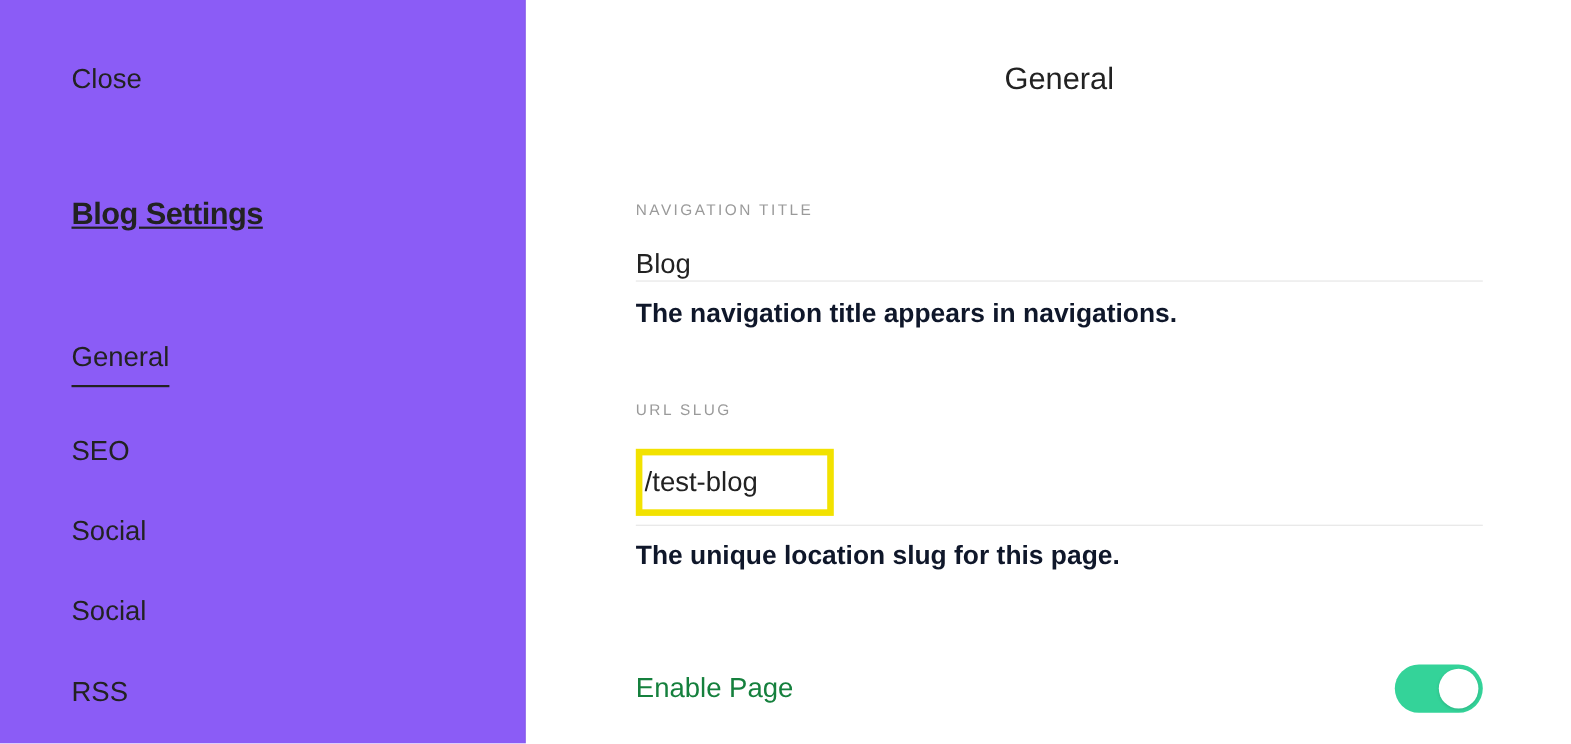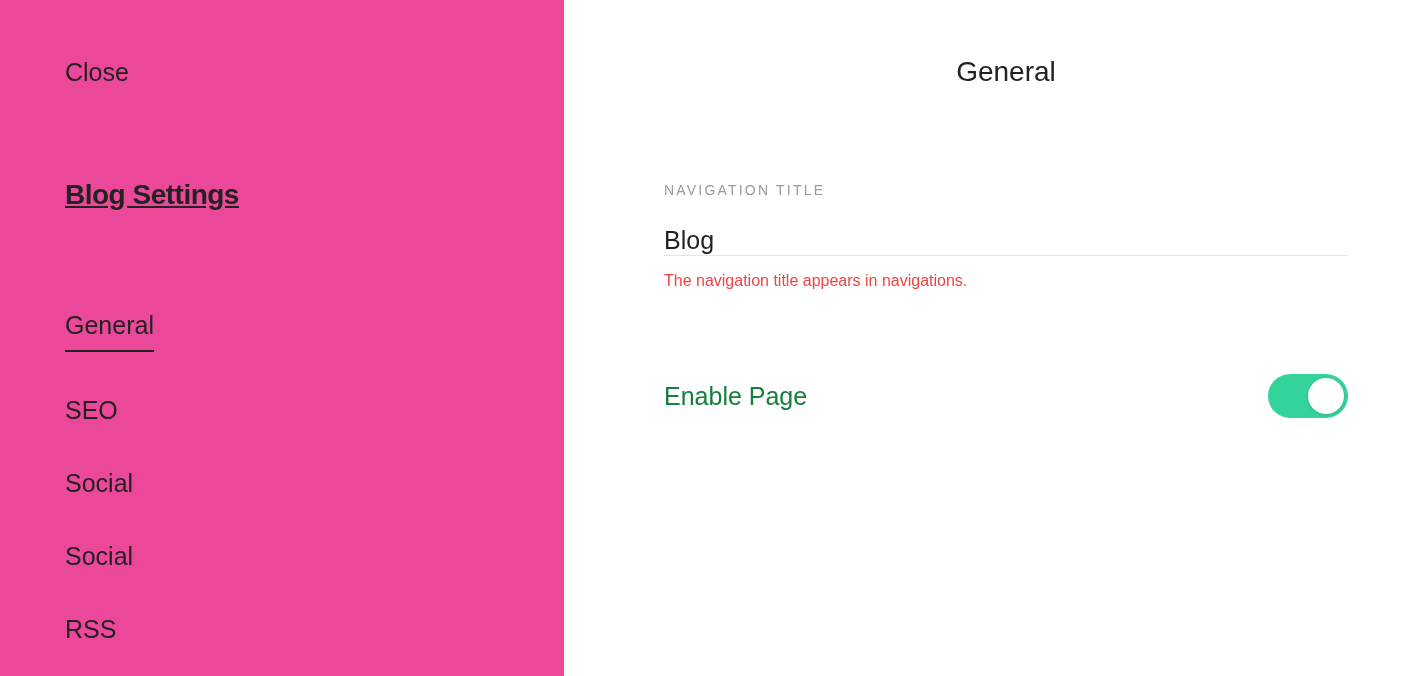--- a/index.html
+++ b/index.html
@@ -9,23 +9,23 @@
     }
     body {
       font-family: -apple-system, BlinkMacSystemFont, "Segoe UI", Helvetica, Arial, sans-serif;
       width: 1428px;
       height: 676px;
       display: flex;
       overflow: hidden;
       background: #ffffff;
     }
     .sidebar {
-      width: 564px;
+      width: 478px;
       height: 100%;
-      background: #ec4899;
+      background: #8b5cf6;
       padding: 58px 65px 0 65px;
       border-right: 1px solid rgba(0,0,0,0.05);
     }
     .close-btn {
       font-size: 25px;
       color: #222;
       font-weight: 500;
       cursor: pointer;
       margin-bottom: 92px;
       display: inline-block;
@@ -95,23 +95,23 @@
       display: inline-block;
       border: 6px solid #f2e200;
       padding: 10px 4px 10px 2px;
       margin-bottom: 6px;
     }
     .highlight-box .field-input {
       width: auto;
       min-width: 130px;
     }
     .field-help {
-      font-size: 16px;
-      color: #ef4444;
-      font-weight: 400;
+      font-size: 24px;
+      color: #0f172a;
+      font-weight: 700;
     }
     .url-slug-group .divider-line {
       border-bottom: 1px solid #e4e4e4;
       margin-bottom: 14px;
       margin-top: 2px;
     }
     .toggle-row {
       display: flex;
       justify-content: space-between;
       align-items: center;
@@ -161,20 +161,28 @@
   <div class="main-header">General</div>
 
   <div class="field-group">
     <div class="field-label">NAVIGATION TITLE</div>
     <div class="field-input-wrap">
       <input class="field-input" type="text" value="Blog" style="">
     </div>
     <div class="field-help">The navigation title appears in navigations.</div>
   </div>
 
+  <div class="field-group url-slug-group">
+    <div class="field-label">URL SLUG</div>
+    <div class="highlight-box">
+      <input class="field-input" type="text" size="9" value="/test-blog" style="">
+    </div>
+    <div class="divider-line"></div>
+    <div class="field-help">The unique location slug for this page.</div>
+  </div>
 
   <div class="toggle-row">
     <div class="toggle-label">Enable Page</div>
     <div class="toggle">
       <div class="toggle-knob"></div>
     </div>
   </div>
 </div>
 
 </body></html>

